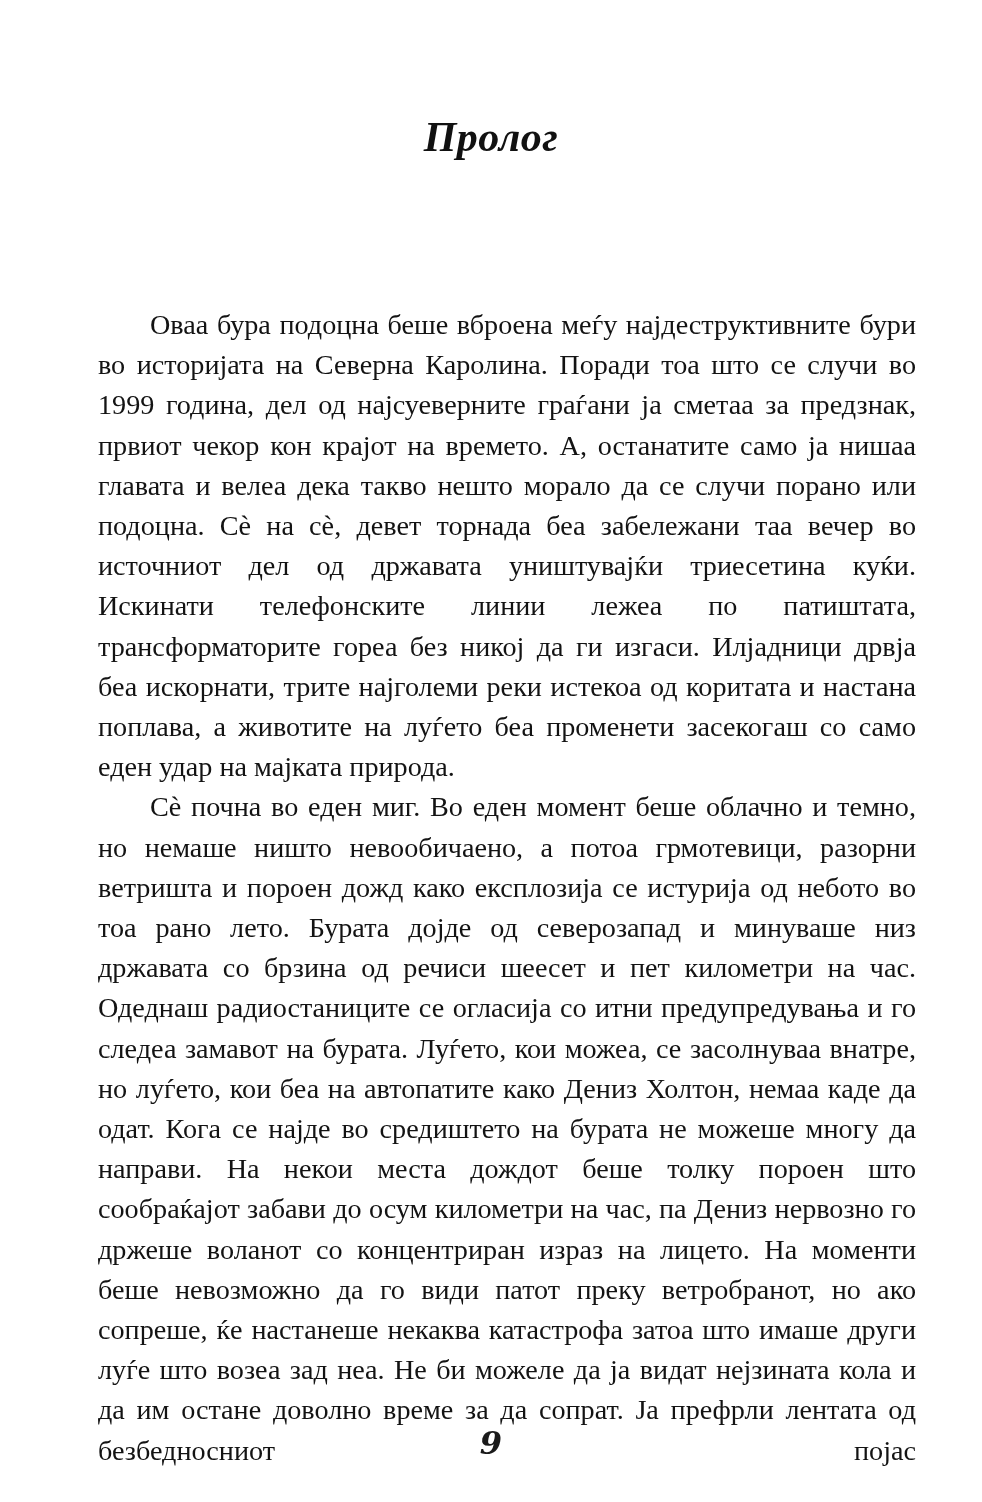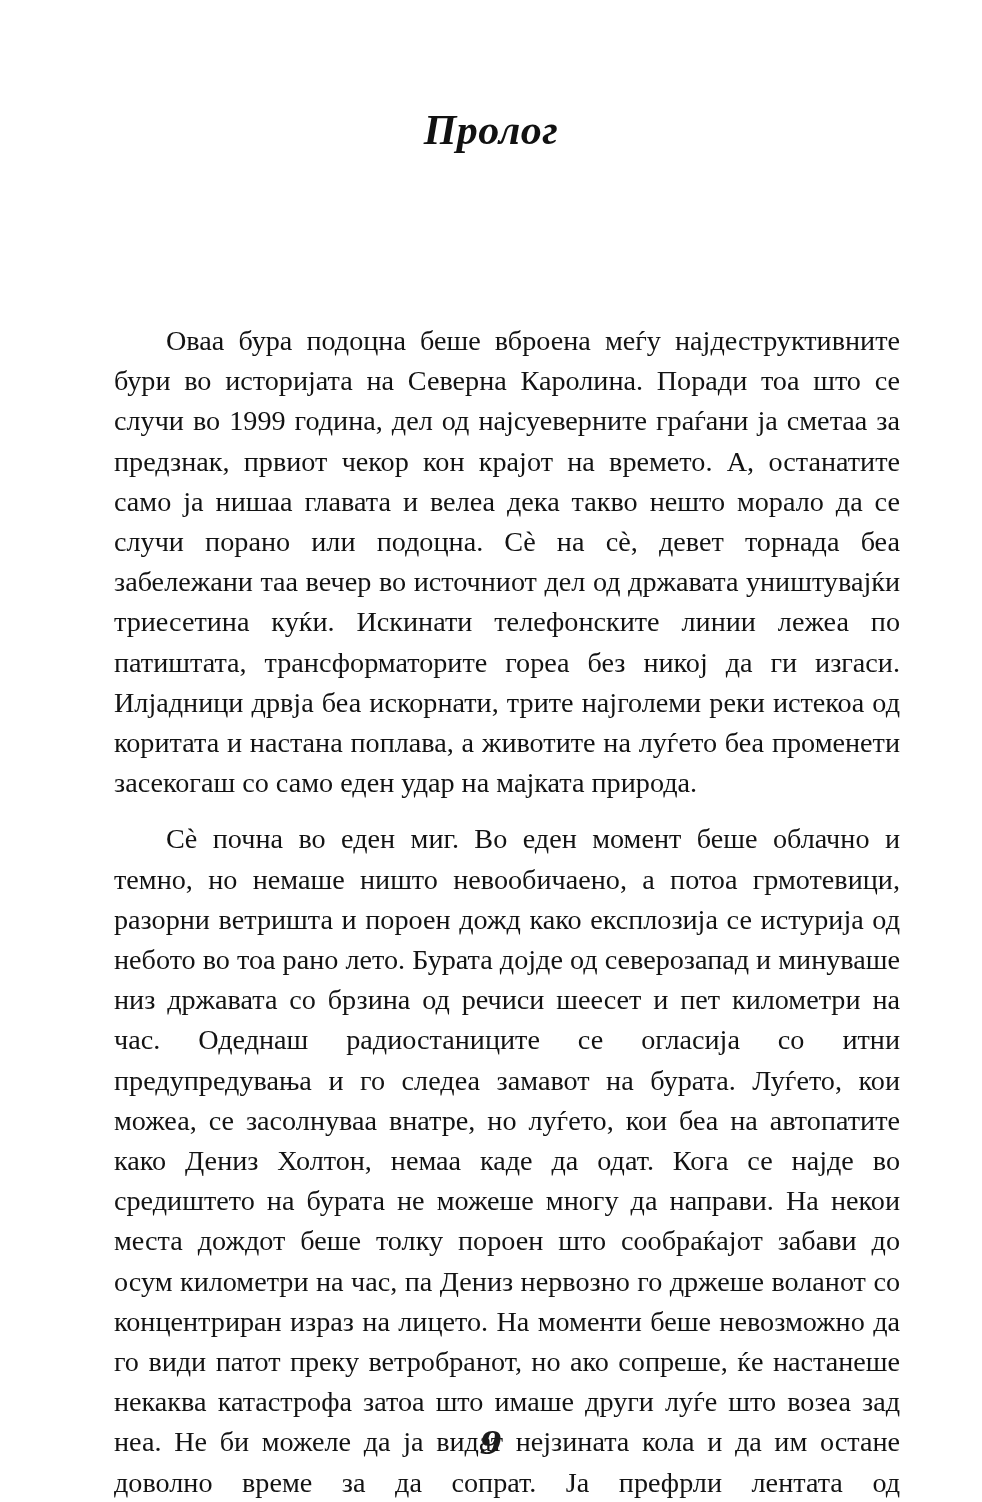--- a/index.html
+++ b/index.html
@@ -17,21 +17,21 @@
   }
 
   .page {
     position: absolute;
     inset: 0;
     background: #ffffff;
   }
 
   .chapter-title {
     position: absolute;
-    top: 107px;
+    top: 114px;
     left: 0;
     width: 982px;
     text-align: center;
     font-size: 42px;
     font-weight: bold;
     font-style: italic;
     letter-spacing: 0.5px;
     color: #111111;
     line-height: 1.1;
   }
@@ -44,21 +44,21 @@
     font-size: 28.2px;
     line-height: 40.2px;
     text-align: justify;
     text-justify: inter-word;
     color: #131313;
     -webkit-hyphens: none;
     hyphens: none;
   }
 
   .body-block p {
-    margin: 16px;
+    margin: 0;
     text-indent: 52px;
     text-align: justify;
   }
 
   .body-block p:last-child {
     text-align-last: justify;
   }
 
   .page-number {
     position: absolute;

